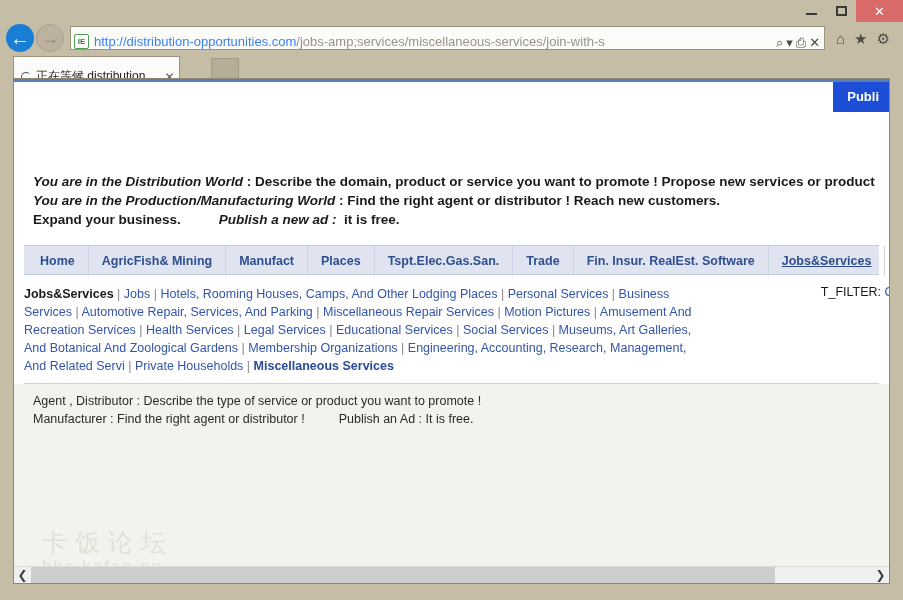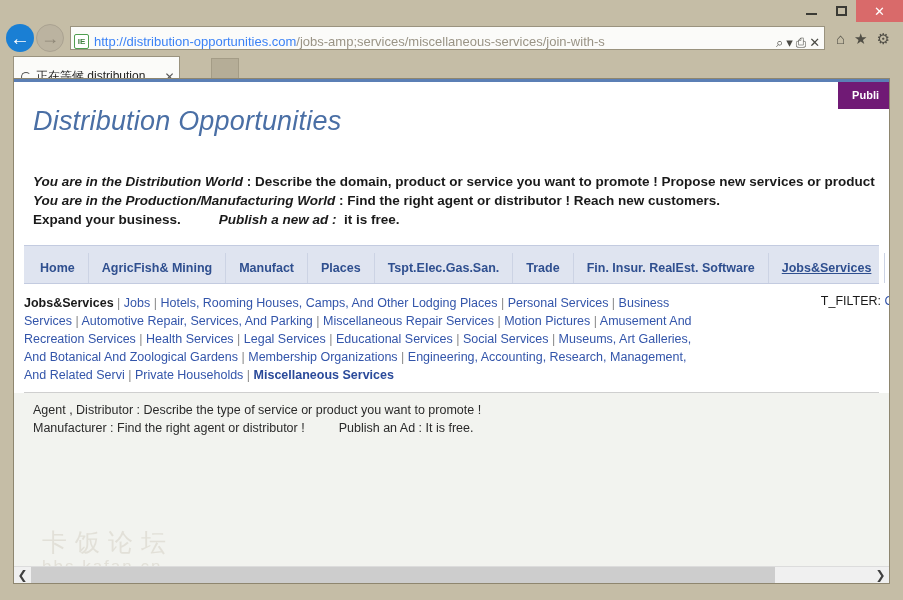--- a/index.html
+++ b/index.html
@@ -96,35 +96,35 @@
 
   
   .site-header { position: relative; height: 92px; background: #fff; }
   .logo {
     position: absolute; left: 19px; top: 24px;
     font-family: "Liberation Sans", sans-serif;
     font-style: italic; font-size: 27px; color: #4a6fa5; letter-spacing: 0.2px;
   }
   .publish-btn {
     position: absolute; right: -12px; top: 0;
-    background: #701a75; color: #fff; font-size: 11px; font-weight: bold;
+    background: #1d4ed8; color: #fff; font-size: 13px; font-weight: bold;
     padding: 7px 22px 8px 14px;
   }
 
   
   .intro { padding: 0 0 0 19px; color: #1a1a1a; }
   .intro p { margin: 0 0 4px 0; font-size: 13.5px; font-weight: bold; white-space: nowrap; }
   .intro .it { font-style: italic; }
   .intro .sp { display: inline-block; width: 38px; }
 
   
   .menu {
     margin: 18px 10px 0 10px; background: #dfe4f0;
     border-top: 1px solid #c3cbe0; border-bottom: 1px solid #c3cbe0;
-    height: 39px; display: flex; align-items: flex-end;
+    height: 30px; display: flex; align-items: flex-start;
   }
   .menu-item {
     color: #2f4f8f; font-size: 12.5px; font-weight: bold;
     padding: 0 13px; border-right: 1px solid #ccd3e4;
     line-height: 30px; white-space: nowrap;
   }
   .menu-item:first-child { padding-left: 16px; }
   .menu-item.active { text-decoration: underline; }
 
   
@@ -215,21 +215,20 @@
       <span class="ttl">正在等候 distribution…</span>
       <span class="tclose">✕</span>
     </div>
     <div class="newtab"></div>
   </div>
 
   <div id="viewport">
     <div class="pagebar-top"></div>
 
     <div class="site-header">
-      <div class="logo">Distribution Opportunities</div>
       <div class="publish-btn">Publi</div>
     </div>
 
     <div class="intro">
       <p><span class="it">You are in the Distribution World</span><span> : Describe the domain, product or service you want to promote ! Propose new services or product</span></p>
       <p><span class="it">You are in the Production/Manufacturing World</span><span> : Find the right agent or distributor ! Reach new customers.</span></p>
       <p><span>Expand your business.</span><span class="sp"></span><span class="it">Publish a new ad :</span>&nbsp;&nbsp;<span>it is free.</span></p>
     </div>
 
     <div class="menu" id="menu">

